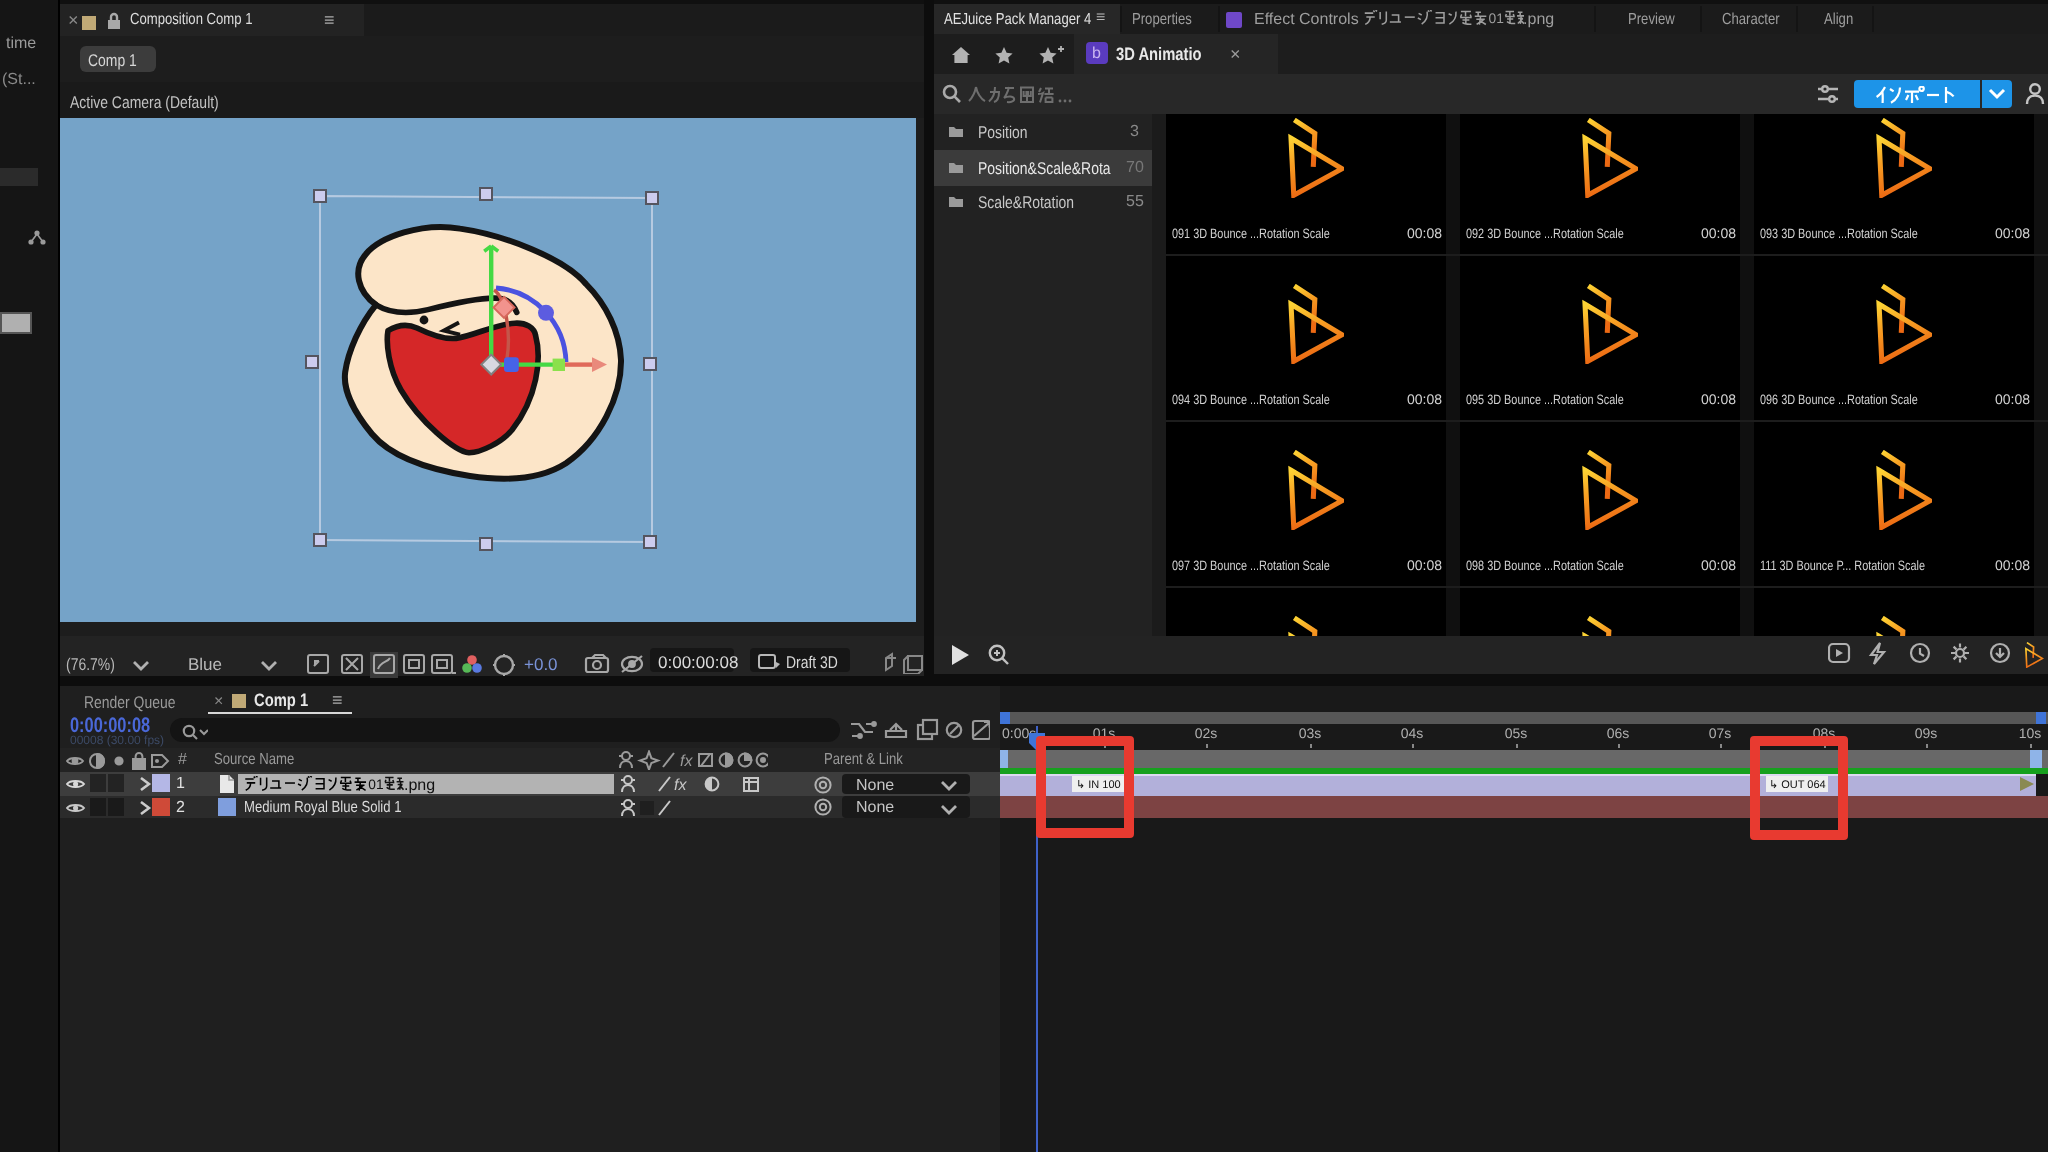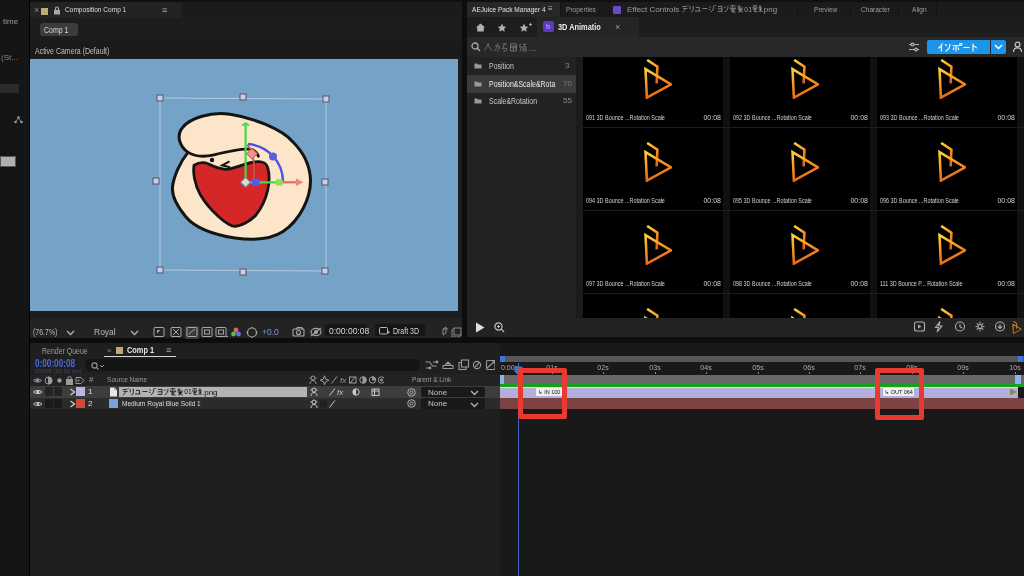--- a/index.html
+++ b/index.html
@@ -6,21 +6,21 @@
        font-family:"Liberation Sans",sans-serif;-webkit-font-smoothing:antialiased;}
   .abs{position:absolute;}
   .txt{position:absolute;white-space:nowrap;}
   .cd{transform:scaleX(0.82);transform-origin:0 50%;}
   .cdcap{transform:scaleX(0.8);transform-origin:0 50%;}
 </style></head>
 <body>
 
 <div class="abs" style="left:0;top:0;width:29px;height:576px;background:#151515;"></div>
 <div class="txt" style="left:3px;top:17px;font-size:8px;color:#9a9a9a;">time</div>
-<div class="txt" style="left:1px;top:35px;font-size:8px;color:#8a8a8a;margin-top:18px;">(St...</div>
+<div class="txt" style="left:1px;top:35px;font-size:8px;color:#8a8a8a;">(St...</div>
 <div class="abs" style="left:0;top:84px;width:19px;height:9px;background:#2b2b2b;"></div>
 <div class="abs" style="left:14px;top:110px;width:9px;height:8px;">
   <svg width="9" height="8" viewBox="0 0 9 8">
       <circle cx="4.5" cy="1.5" r="1.3" fill="#9a9a9a"></circle>
       <circle cx="1.5" cy="6" r="1.3" fill="#9a9a9a"></circle>
       <circle cx="7.5" cy="6" r="1.3" fill="#9a9a9a"></circle>
       <path d="M4.5 2 L1.5 6 M4.5 2 L7.5 6" stroke="#9a9a9a" stroke-width="0.8"></path>
     </svg>
 </div>
 <div class="abs" style="left:0;top:156px;width:14px;height:9px;background:#b0b0b0;border:1px solid #555;"></div>
@@ -87,21 +87,21 @@
           <rect x="292" y="209" width="6" height="6"></rect>
       </g>
     </svg>
   </div>
 
   <div class="abs" style="left:0;top:318px;width:432px;height:20px;background:#232323;">
     <div class="txt cd" style="left:3px;top:9px;font-size:8.5px;color:#b8b8b8;">(76.7%)</div>
     <svg class="abs" style="left:36px;top:12px;" width="9" height="6">
         <path d="M1 1 L4.5 4.5 L8 1" stroke="#b0b0b0" stroke-width="1.4" fill="none"></path>
       </svg>
-    <div class="txt" style="left:64px;top:9px;font-size:8.5px;color:#b8b8b8;">Royal</div>
+    <div class="txt" style="left:64px;top:9px;font-size:8.5px;color:#b8b8b8;">Blue</div>
     <svg class="abs" style="left:100px;top:12px;" width="9" height="6">
         <path d="M1 1 L4.5 4.5 L8 1" stroke="#b0b0b0" stroke-width="1.4" fill="none"></path>
       </svg>
     <g></g>
     <svg class="abs" style="left:123px;top:8px;" width="105" height="13">
       <g fill="none" stroke="#a8a8a8" stroke-width="1">
         <rect x="1" y="1.5" width="10" height="9" rx="1"></rect>
           <path d="M4 7 l2.5 -2.5 M6.5 4.5 h-2 v2"></path>
         <rect x="18" y="1.5" width="10" height="9" rx="1"></rect>
           <path d="M20 9 l6 -6 M20 3 l6 6"></path>

